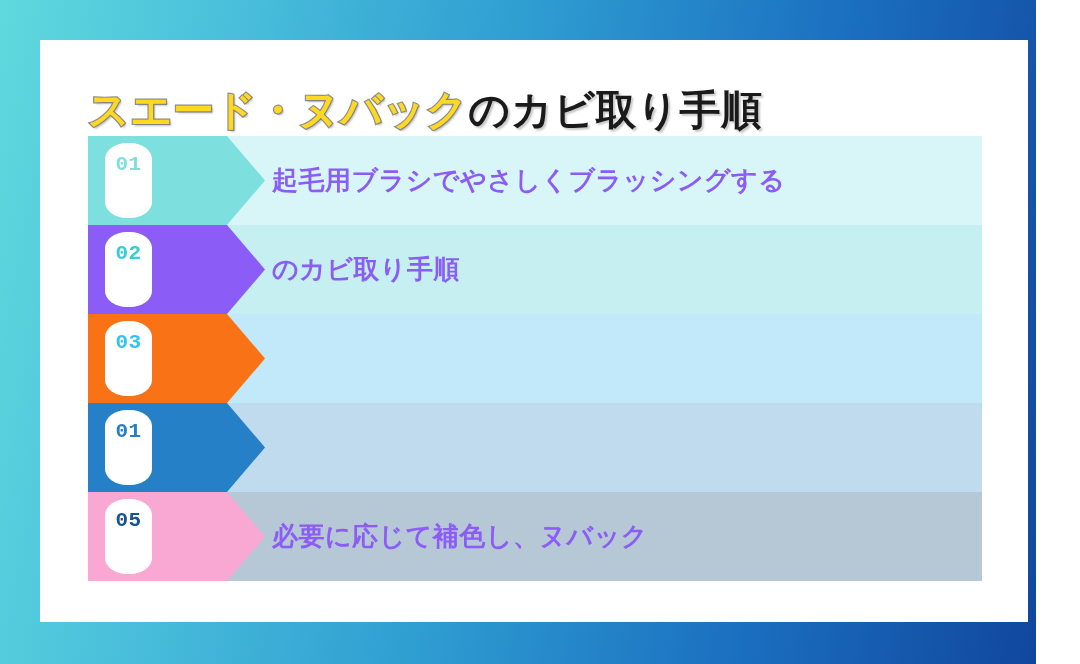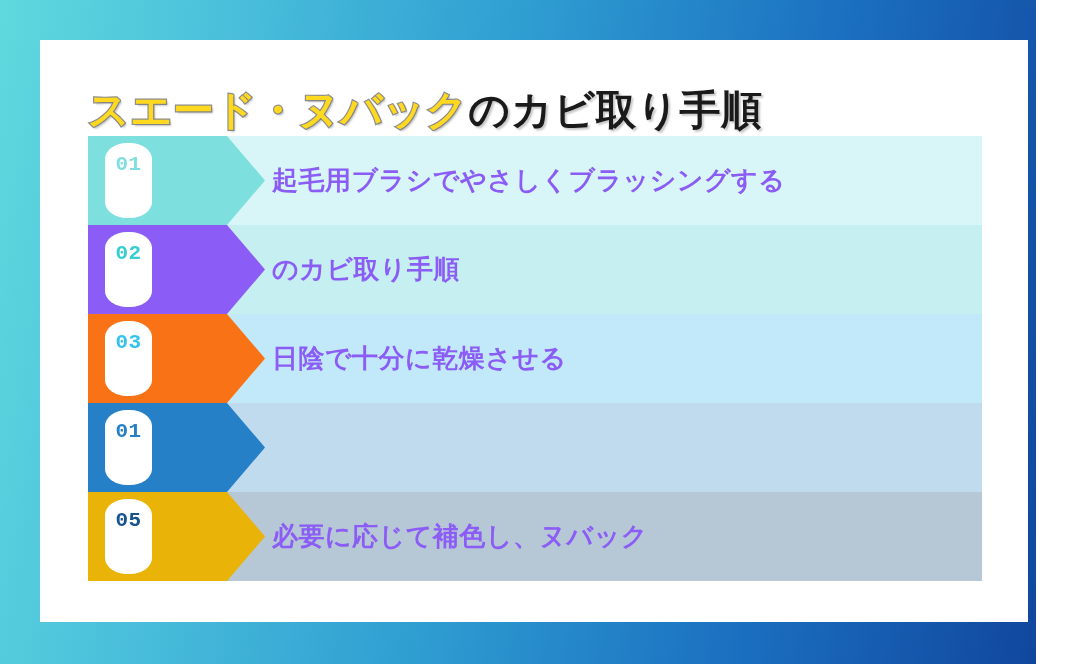--- a/index.html
+++ b/index.html
@@ -158,35 +158,34 @@
         <div class="step-text">のカビ取り手順</div>
       </div>
 
       <div class="step">
         <div class="strip" style="background: rgb(194, 233, 249);"></div>
         <div class="arrow" style="background: #f97316;">
           <div class="badge">
             <div class="badge-num" style="color: rgb(51, 196, 234);">03</div>
           </div>
         </div>
-        <div class="step-text">日陰で十分に乾燥させる</div>
       </div>
 
       <div class="step">
         <div class="strip" style="background: rgb(192, 218, 238);"></div>
         <div class="arrow" style="background: rgb(37, 128, 200);">
           <div class="badge">
             <div class="badge-num" style="color: rgb(37, 128, 200);">01</div>
           </div>
         </div>
       </div>
 
       <div class="step">
         <div class="strip" style="background: rgb(182, 199, 213);"></div>
-        <div class="arrow" style="background: #eab308;">
+        <div class="arrow" style="background: #f9a8d4;">
           <div class="badge">
             <div class="badge-num" style="color: rgb(23, 84, 143);">05</div>
           </div>
         </div>
         <div class="step-text">必要に応じて補色し、ヌバック</div>
       </div>
 
     </div>
   </div>
 </div>

